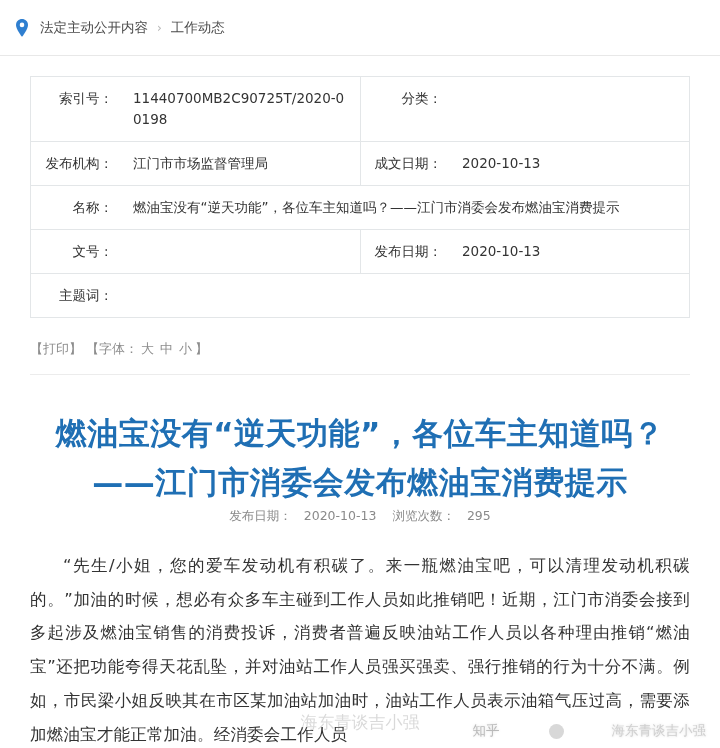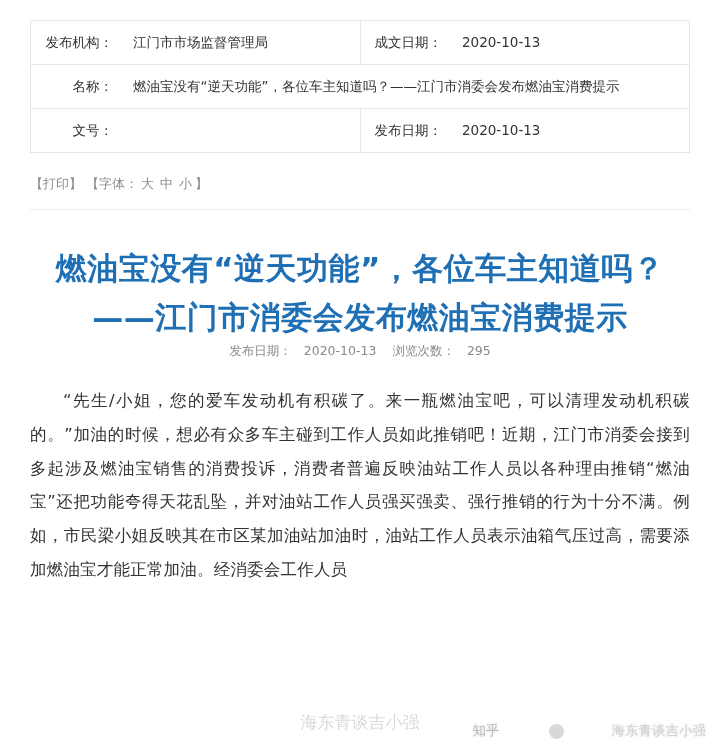--- a/index.html
+++ b/index.html
@@ -165,39 +165,60 @@
     font-size: 17px;
     white-space: nowrap;
     pointer-events: none;
   }
 </style>
 </head>
 <body>
 
 <div id="page">
 
+  <div class="breadcrumb">
+    <span class="bc-pin">
+      <svg width="16" height="20" viewBox="0 0 16 20">
+        <path d="M8 1 C4.7 1 2 3.6 2 6.9 C2 11.3 8 18.8 8 18.8 C8 18.8 14 11.3 14 6.9 C14 3.6 11.3 1 8 1 Z" fill="#2f7fd0"></path>
+        <circle cx="8" cy="6.9" r="2.3" fill="#ffffff"></circle>
+      </svg>
+    </span>
+    <span class="bc-item">法定主动公开内容</span>
+    <span class="bc-sep">›</span>
+    <span class="bc-item">工作动态</span>
+  </div>
 
   <div class="table-wrap">
     <table class="meta">
       <tbody>
+          <tr>
+        <td class="lbl">索引号：</td>
+        <td class="val">11440700MB2C90725T/2020-00198</td>
+        <td class="lbl divider">分类：</td>
+        <td class="val"></td>
+      </tr>
       <tr>
         <td class="lbl">发布机构：</td>
         <td class="val">江门市市场监督管理局</td>
         <td class="lbl divider">成文日期：</td>
         <td class="val">2020-10-13</td>
       </tr>
       <tr>
         <td class="lbl">名称：</td>
         <td class="val cell-wide" colspan="3">燃油宝没有“逆天功能”，各位车主知道吗？——江门市消委会发布燃油宝消费提示</td>
       </tr>
       <tr>
         <td class="lbl">文号：</td>
         <td class="val"></td>
         <td class="lbl divider">发布日期：</td>
         <td class="val">2020-10-13</td>
+      </tr>
+      <tr>
+        <td class="lbl">主题词：</td>
+        <td class="val cell-wide" colspan="3"></td>
       </tr>
     </tbody>
       </table>
   </div>
 
   <div class="toolbar">
     <div class="toolbar-left">
       <span class="tb-link tb-group">【打印】</span>
       <span>【字体：</span>
       <span class="tb-link tb-size">大</span>

